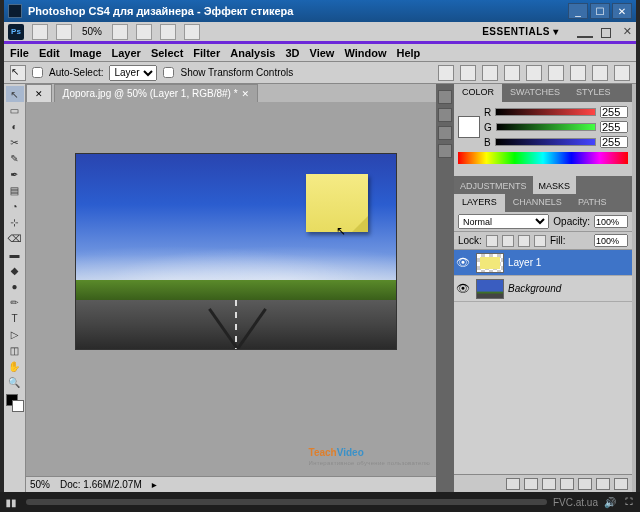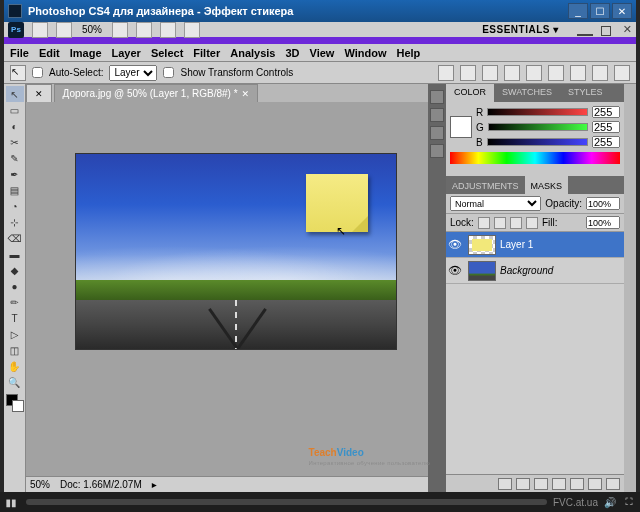--- a/index.html
+++ b/index.html
@@ -10,21 +10,21 @@
 
 
 .title-bar { height:22px; background:linear-gradient(#1b64b0,#164f8a); color:#fff; display:flex; align-items:center; padding:0 4px; position:relative; }
 .title-bar .ps-icon { width:14px; height:14px; background:#0a1c30; border:1px solid #4a6a8a; margin-right:6px; }
 .title-bar .ttl { font-weight:bold; font-size:11px; }
 .title-bar .sysbtns { position:absolute; right:4px; top:3px; display:flex; gap:2px; }
 .sysbtn { width:20px; height:16px; background:#3a6ea8; border:1px solid #2a4d75; display:flex; align-items:center; justify-content:center; color:#fff; font-size:10px; }
 .sysbtn.min::after { content:'_'; } .sysbtn.max::after { content:'☐'; } .sysbtn.cls::after { content:'✕'; }
 
 
-.app-bar { height:22px; background:#cfcfcf; border-bottom:7px solid #6d28d9; display:flex; align-items:center; padding:0 4px; gap:8px; }
+.app-bar { height:22px; background:#cfcfcf; border-bottom:3px solid #6d28d9; display:flex; align-items:center; padding:0 4px; gap:8px; }
 .app-bar .ps-logo { width:16px; height:16px; background:#0a1c30; border-radius:2px; display:flex; align-items:center; justify-content:center; color:#5fb5ff; font-size:8px; font-weight:bold; }
 .mode-ic { width:16px; height:16px; border:1px solid #999; background:#e8e8e8; }
 .zoom-dd { font-size:10px; padding:1px 2px; }
 .app-spacer { flex:1; }
 .essentials { font-size:10px; font-weight:bold; letter-spacing:0.5px; }
 .appmin { width:16px; height:4px; border-bottom:2px solid #444; margin-top:8px; }
 
 
 .menu-bar { height:18px; background:#cfcfcf; border-bottom:1px solid #888; display:flex; align-items:center; padding:0 6px; gap:10px;font-weight:bold; }
 .menu-bar span { font-size:11px; color:#000; cursor:default; }
@@ -64,21 +64,21 @@
 .road::after { left:50%; transform-origin:bottom; transform:rotate(35deg); }
 .lane { position:absolute; left:50%; bottom:0; width:2px; height:49px; background:repeating-linear-gradient(#ddd 0 6px,transparent 6px 12px); transform:translateX(-1px); }
 .sticky { position:absolute; right:28px; top:20px; width:62px; height:58px; background:linear-gradient(#f5eb85,#e8dc60); box-shadow:2px 3px 4px rgba(0,0,0,0.4); }
 .sticky::after { content:''; position:absolute; right:0; bottom:0; border:8px solid transparent; border-right-color:#d4c84a; border-bottom-color:#d4c84a; }
 .cursor { position:absolute; right:50px; top:70px; font-size:12px; color:#000; }
 
 
 .status { position:absolute; left:22px; bottom:0; height:16px; width:414px; background:#cfcfcf; border-top:1px solid #888; display:flex; align-items:center; padding:0 4px; gap:10px; font-size:10px; }
 
 
-.panels { position:absolute; right:12px; top:0; width:196px; height:408px; display:flex; }
+.panels { position:absolute; right:4px; top:0; width:196px; height:408px; display:flex; }
 .dock-strip { width:18px; background:#656565; display:flex; flex-direction:column; align-items:center; gap:4px; padding-top:6px; }
 .dock-ic { width:14px; height:14px; background:#888; border:1px solid #555; }
 .pstack { flex:1; background:#555; display:flex; flex-direction:column; }
 
 .ptabs { height:18px; background:#6a6a6a; display:flex; }
 .ptab { padding:3px 8px; font-size:9px; color:#ccc; }
 .ptab.act { background:#c8c8c8; color:#000; }
 
 .color-pnl { background:#c8c8c8; padding:4px; height:74px; }
 .cp-row { display:flex; align-items:center; gap:4px; }
@@ -286,20 +286,25 @@
             </div>
           </div>
           <div class="spectrum"></div>
         </div>
 
         <div class="adj-strip">
           <div class="ptab">ADJUSTMENTS</div>
           <div class="ptab act">MASKS</div>
         </div>
 
+        <div class="ptabs">
+          <div class="ptab act">LAYERS</div>
+          <div class="ptab">CHANNELS</div>
+          <div class="ptab">PATHS</div>
+        </div>
         <div class="layers-pnl">
           <div class="layer-opts">
             <select><option>Normal</option></select>
             <span>Opacity:</span>
             <input class="opf" value="100%" style="">
           </div>
           <div class="lock-row">
             <span>Lock:</span>
             <div class="lock-ic"></div>
             <div class="lock-ic"></div>

